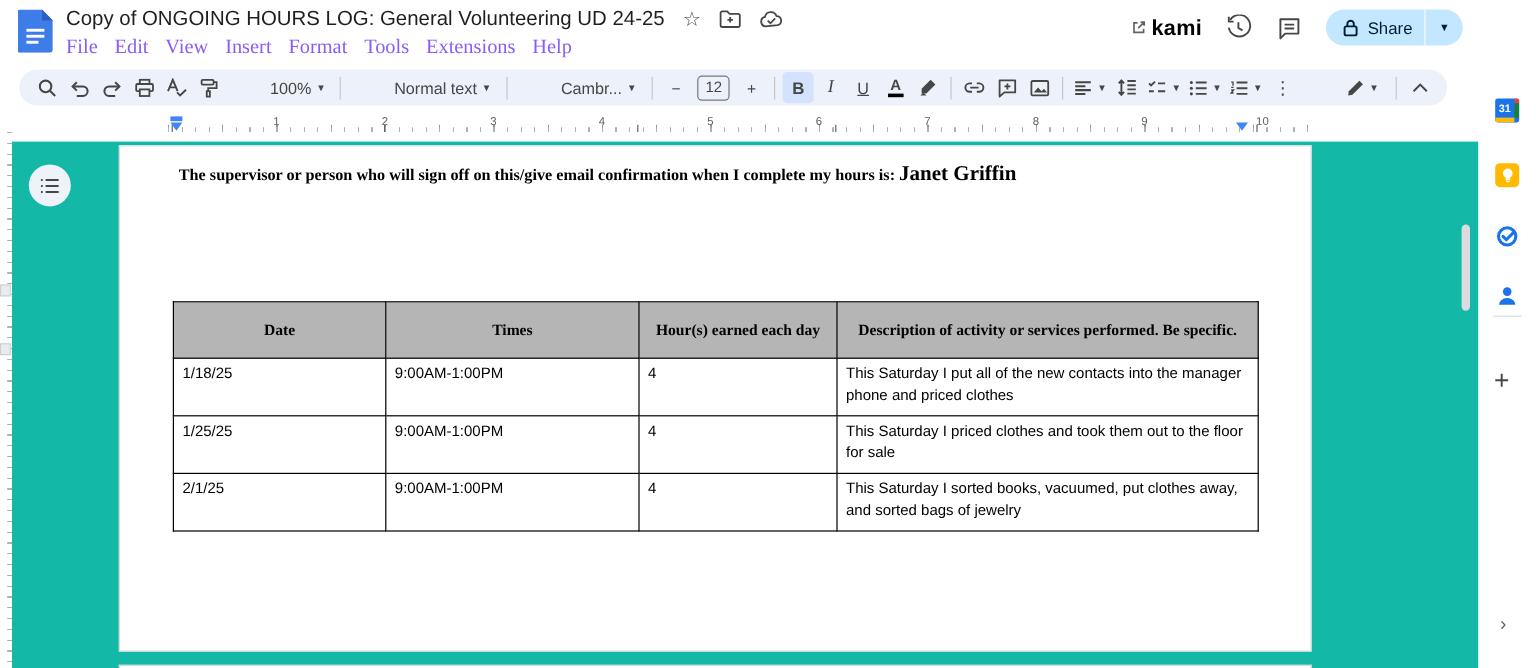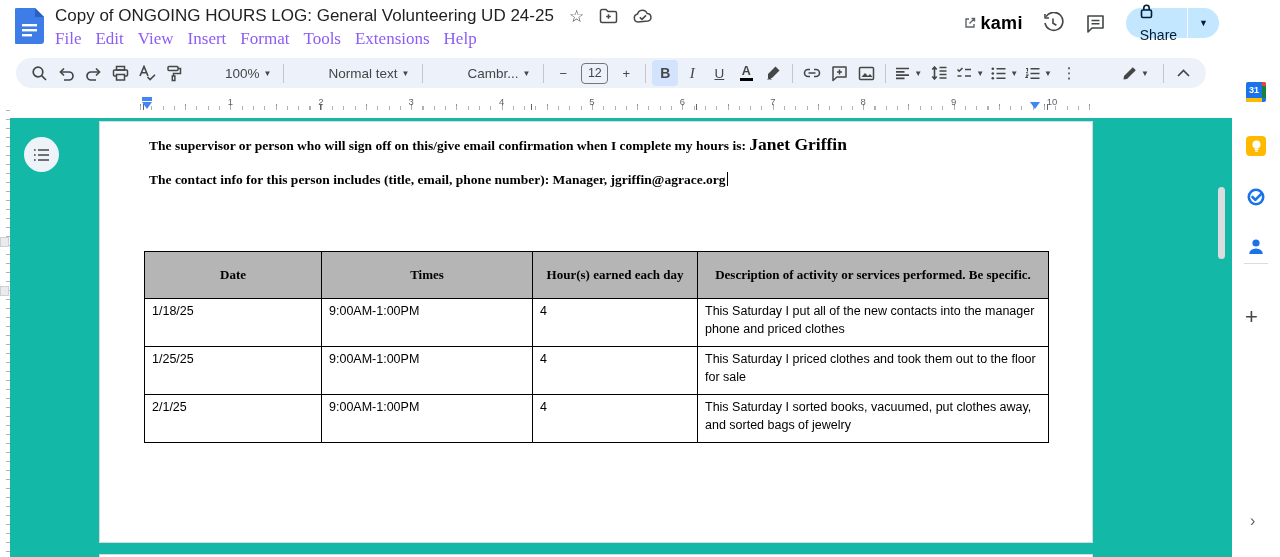--- a/index.html
+++ b/index.html
@@ -14,21 +14,21 @@
   .doc-title { font-size:17px; color:#1f1f1f; white-space:nowrap; }
   .title-icon { color:#444746; display:flex; align-items:center; }
   .star-glyph { font-size:17px; line-height:1; }
   .menu-row { position:absolute; left:48px; top:27px; display:flex; }
   .menu-item { font-size:17px; color:#8b5cf6; padding:2px 7px; border-radius:4px; cursor:pointer;font-family:Liberation Serif, serif; }
   .header-right { position:absolute; right:16px; top:8px; display:flex; align-items:center; gap:17px; }
   .kami-block { display:flex; align-items:center; gap:4px; cursor:pointer; }
   .kami-label { font-weight:bold; font-size:18px; color:#000000; letter-spacing:.3px; }
   .hdr-icon-btn { width:26px; height:26px; display:flex; align-items:center; justify-content:center; cursor:pointer; }
   .share-pill { height:30px; background:#c2e7ff; border-radius:15px; display:flex; align-items:center; color:#001d35; cursor:pointer; }
-  .share-main { display:flex; align-items:flex-start; gap:8px; padding:0 10px 0 14px;flex-direction:column; }
+  .share-main { display:flex; align-items:flex-end; gap:8px; padding:0 10px 0 14px; }
   .share-label { font-size:14px; font-weight:500; }
   .share-sep { width:1px; height:30px; background:#f6fafe; }
   .share-caret { padding:0 11px; font-size:9px; color:#001d35; }
   .avatar { width:28px; height:28px; border-radius:50%; cursor:pointer;
             background:linear-gradient(180deg,#8fb9dc 0%,#b5d2e6 45%,#e2d4b2 70%,#c9a877 100%); }
 
   
   .toolbar { position:absolute; left:16px; top:58px; width:1190px; height:30px; background:#edf2fa;
              border-radius:20px; display:flex; align-items:center; padding:0 10px; gap:1px; z-index:4; }
   .tb-btn { height:26px; min-width:26px; padding:0 3px; border-radius:4px; display:flex; align-items:center;
@@ -352,21 +352,20 @@
     <svg width="15" height="12" viewBox="0 0 15 12" stroke="#444746" stroke-width="1.7" fill="#444746">
       <path d="M4 1 h11 M4 6 h11 M4 11 h11" fill="none"></path>
       <rect x="0" y="0.2" width="1.6" height="1.6" stroke="none"></rect>
         <rect x="0" y="5.2" width="1.6" height="1.6" stroke="none"></rect>
         <rect x="0" y="10.2" width="1.6" height="1.6" stroke="none"></rect>
     </svg>
   </div>
 
   <div class="page page-1">
     <p class="para para-1"><span>The supervisor or person who will sign off on this/give email confirmation when I complete my hours is: </span><span class="supervisor-name">Janet Griffin</span></p>
-    <p class="para para-2"><span>The contact info for this person includes (title, email, phone number): Manager, jgriffin@agrace.org</span><span class="cursor"></span></p>
 
     <table class="doc-table">
       <colgroup>
         <col style="width:177px;">
           <col style="width:211px;">
           <col style="width:165px;">
           <col style="width:351px;">
       </colgroup>
       <thead>
           <tr>

